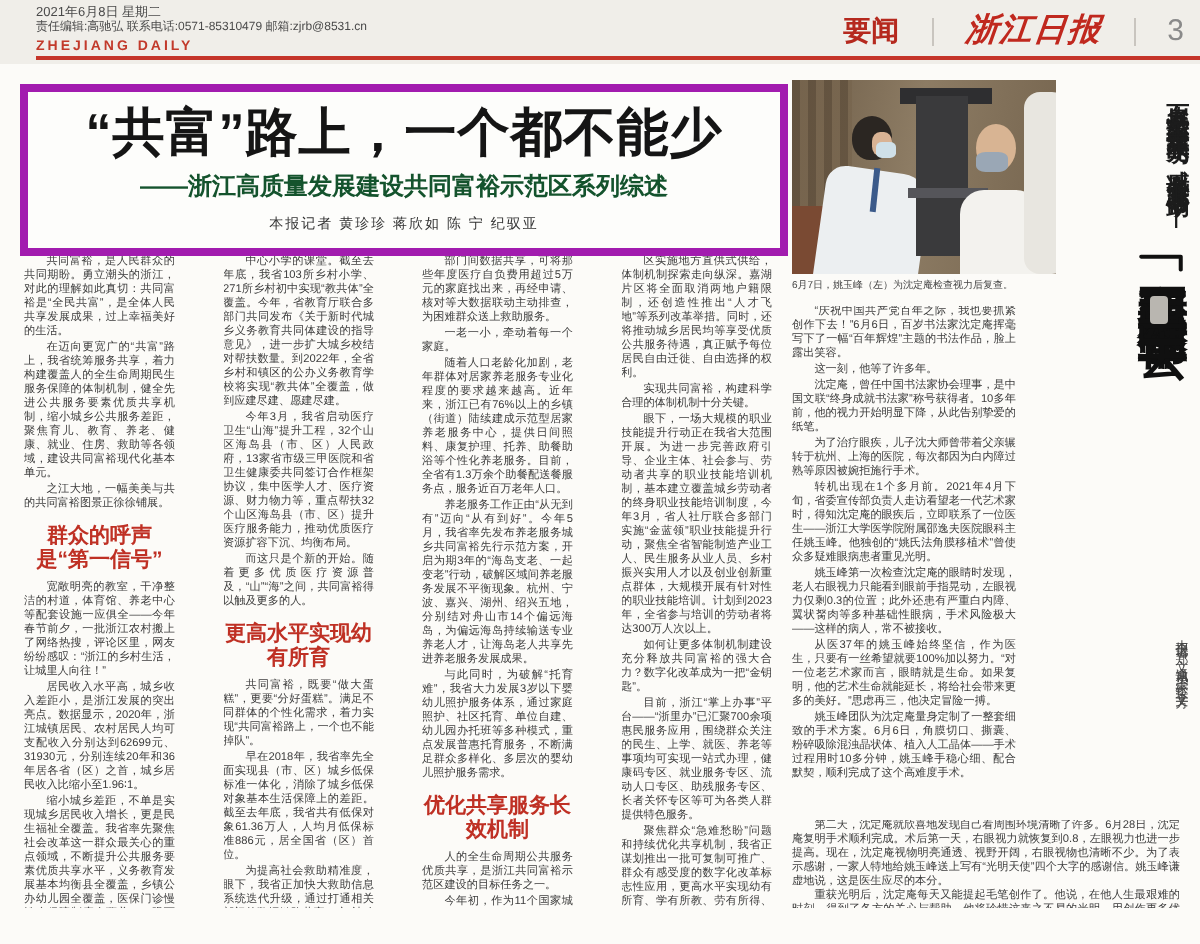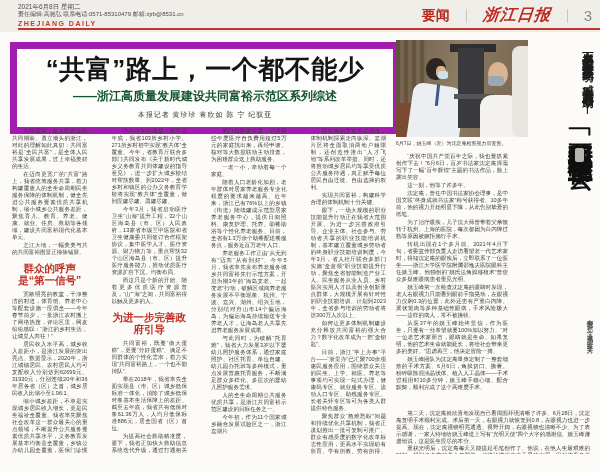--- a/index.html
+++ b/index.html
@@ -18,21 +18,21 @@
   .red-rule{position:absolute;left:18px;right:0;top:28px;height:2px;background:#c5352a;}
   .hdr-right{position:absolute;right:8px;top:5px;display:flex;align-items:center;gap:16px;}
   .hdr-section{font-size:14px;font-weight:900;color:#b5291e;}
   .hdr-sep{width:1px;height:14px;background:#c9c5bf;}
   .hdr-masthead{font-size:16px;font-weight:900;font-style:italic;color:#c0281e;transform:skewX(-6deg);letter-spacing:1px;}
   .hdr-pageno{font-size:15px;color:#8a8a8a;}
   
   .paper{position:absolute;left:0;top:32px;width:600px;height:440px;background:#fcfbf8;}
   
   .hl-box{position:absolute;left:10px;top:10px;width:376px;height:78px;
-          border:7px solid #a21caf;background:#fdfdfb;text-align:center;}
+          border:4px solid #a21caf;background:#fdfdfb;text-align:center;}
   .hl-main{margin:6px 4px 0;font-size:26px;line-height:1.1;font-weight:900;color:#151515;letter-spacing:.5px;}
   .hl-sub{margin-top:4px;font-size:12px;font-weight:bold;color:#14532d;}
   .hl-byline{margin-top:5px;font-size:7px;color:#333;letter-spacing:1px;}
   .cols{position:absolute;left:12px;top:96px;width:374px;height:326px;
         display:flex;gap:24px;overflow:hidden;}
   .col{flex:1 1 0;font-size:5.6px;line-height:7px;color:#3c3c3c;
        text-align:justify;overflow:hidden;}
   .para{text-indent:2em;margin:0 0 1px;}
   .sub-head{font-size:10.5px;line-height:1.15;font-weight:800;color:#bf3024;
             text-align:center;text-indent:0;margin:6px 0 5px;}
@@ -115,31 +115,32 @@
             <div class="sub-head">群众的呼声是“第一信号”</div>
             <div class="para">宽敞明亮的教室，干净整洁的村道，体育馆、养老中心等配套设施一应俱全——今年春节前夕，一批浙江农村搬上了网络热搜，评论区里，网友纷纷感叹：“浙江的乡村生活，让城里人向往！”</div>
             <div class="para">居民收入水平高，城乡收入差距小，是浙江发展的突出亮点。数据显示，2020年，浙江城镇居民、农村居民人均可支配收入分别达到62699元、31930元，分别连续20年和36年居各省（区）之首，城乡居民收入比缩小至1.96∶1。</div>
             <div class="para">缩小城乡差距，不单是实现城乡居民收入增长，更是民生福祉全覆盖。我省率先聚焦社会改革这一群众最关心的重点领域，不断提升公共服务要素优质共享水平，义务教育发展基本均衡县全覆盖，乡镇公办幼儿园全覆盖，医保门诊慢性病保障制度全覆盖——眼下的浙江，是公共服务体系最健全的省份之一。</div>
             <div class="para">一幅蓝图，同题共答。去年起，杭州市拱墅区把全区中小学课后托管服务延伸至暑期，这样的优质课堂正从城市延伸到海岛山区的</div>
           </div>
           <div class="col">
             <div class="para">中心小学的课堂。截至去年底，我省103所乡村小学、271所乡村初中实现“教共体”全覆盖。今年，省教育厅联合多部门共同发布《关于新时代城乡义务教育共同体建设的指导意见》，进一步扩大城乡校结对帮扶数量。到2022年，全省乡村和镇区的公办义务教育学校将实现“教共体”全覆盖，做到应建尽建、愿建尽建。</div>
             <div class="para">今年3月，我省启动医疗卫生“山海”提升工程，32个山区海岛县（市、区）人民政府，13家省市级三甲医院和省卫生健康委共同签订合作框架协议，集中医学人才、医疗资源、财力物力等，重点帮扶32个山区海岛县（市、区）提升医疗服务能力，推动优质医疗资源扩容下沉、均衡布局。</div>
             <div class="para">而这只是个新的开始。随着更多优质医疗资源普及，“山”“海”之间，共同富裕得以触及更多的人。</div>
-            <div class="sub-head">为进一步完善政府引导</div>
+            <div class="sub-head">更高水平实现幼有所育</div>
             <div class="para">共同富裕，既要“做大蛋糕”，更要“分好蛋糕”。满足不同群体的个性化需求，着力实现“共同富裕路上，一个也不能掉队”。</div>
             <div class="para">早在2018年，我省率先全面实现县（市、区）城乡低保标准一体化，消除了城乡低保对象基本生活保障上的差距。截至去年底，我省共有低保对象61.36万人，人均月低保标准886元，居全国省（区）首位。</div>
             <div class="para">为提高社会救助精准度，眼下，我省正加快大救助信息系统迭代升级，通过打通相关部门的数据链路共享，变“被动救助”为“主动救助”。在采购，通过民政、医保</div>
           </div>
           <div class="col">
             <div class="para">部门间数据共享，可将那些年度医疗自负费用超过5万元的家庭找出来，再经申请、核对等大数据联动主动排查，为困难群众送上救助服务。</div>
             <div class="para">一老一小，牵动着每一个家庭。</div>
             <div class="para">随着人口老龄化加剧，老年群体对居家养老服务专业化程度的要求越来越高。近年来，浙江已有76%以上的乡镇（街道）陆续建成示范型居家养老服务中心，提供日间照料、康复护理、托养、助餐助浴等个性化养老服务。目前，全省有1.3万余个助餐配送餐服务点，服务近百万老年人口。</div>
             <div class="para">养老服务工作正由“从无到有”迈向“从有到好”。今年5月，我省率先发布养老服务城乡共同富裕先行示范方案，开启为期3年的“海岛支老、一起变老”行动，破解区域间养老服务发展不平衡现象。杭州、宁波、嘉兴、湖州、绍兴五地，分别结对舟山市14个偏远海岛，为偏远海岛持续输送专业养老人才，让海岛老人共享先进养老服务发展成果。</div>
             <div class="para">与此同时，为破解“托育难”，我省大力发展3岁以下婴幼儿照护服务体系，通过家庭照护、社区托育、单位自建、幼儿园办托班等多种模式，重点发展普惠托育服务，不断满足群众多样化、多层次的婴幼儿照护服务需求。</div>
+            <div class="sub-head">优化共享服务长效机制</div>
             <div class="para">人的全生命周期公共服务优质共享，是浙江共同富裕示范区建设的目标任务之一。</div>
             <div class="para">今年初，作为11个国家城乡融合发展试验区之一，浙江嘉湖片</div>
           </div>
           <div class="col">
             <div class="para">区实施地方直供式供给，体制机制探索走向纵深。嘉湖片区将全面取消两地户籍限制，还创造性推出“人才飞地”等系列改革举措。同时，还将推动城乡居民均等享受优质公共服务待遇，真正赋予每位居民自由迁徙、自由选择的权利。</div>
             <div class="para">实现共同富裕，构建科学合理的体制机制十分关键。</div>
             <div class="para">眼下，一场大规模的职业技能提升行动正在我省大范围开展。为进一步完善政府引导、企业主体、社会参与、劳动者共享的职业技能培训机制，基本建立覆盖城乡劳动者的终身职业技能培训制度，今年3月，省人社厅联合多部门实施“金蓝领”职业技能提升行动，聚焦全省智能制造产业工人、民生服务从业人员、乡村振兴实用人才以及创业创新重点群体，大规模开展有针对性的职业技能培训。计划到2023年，全省参与培训的劳动者将达300万人次以上。</div>
             <div class="para">如何让更多体制机制建设充分释放共同富裕的强大合力？数字化改革成为一把“金钥匙”。</div>
             <div class="para">目前，浙江“掌上办事”平台——“浙里办”已汇聚700余项惠民服务应用，围绕群众关注的民生、上学、就医、养老等事项均可实现一站式办理，健康码专区、就业服务专区、流动人口专区、助残服务专区、长者关怀专区等可为各类人群提供特色服务。</div>
             <div class="para">聚焦群众“急难愁盼”问题和持续优化共享机制，我省正谋划推出一批可复制可推广、群众有感受度的数字化改革标志性应用，更高水平实现幼有所育、学有所教、劳有所得、病有所医、老有所养、住有所居、弱有所扶，加快实现人的全生命周期公共服务优质共享。</div>

